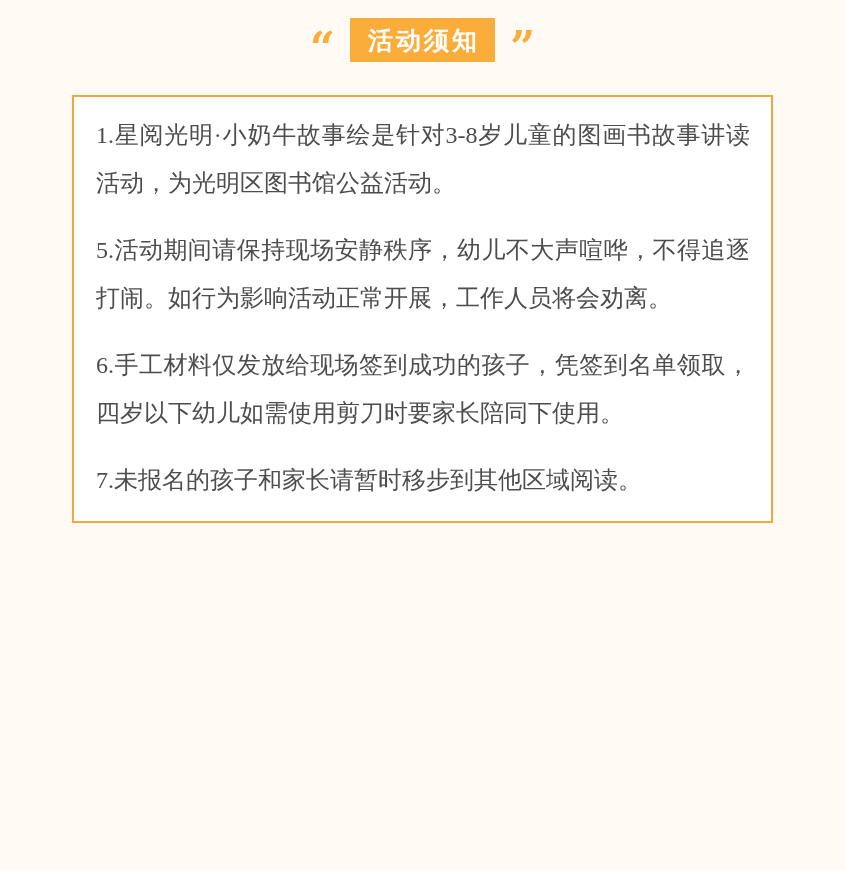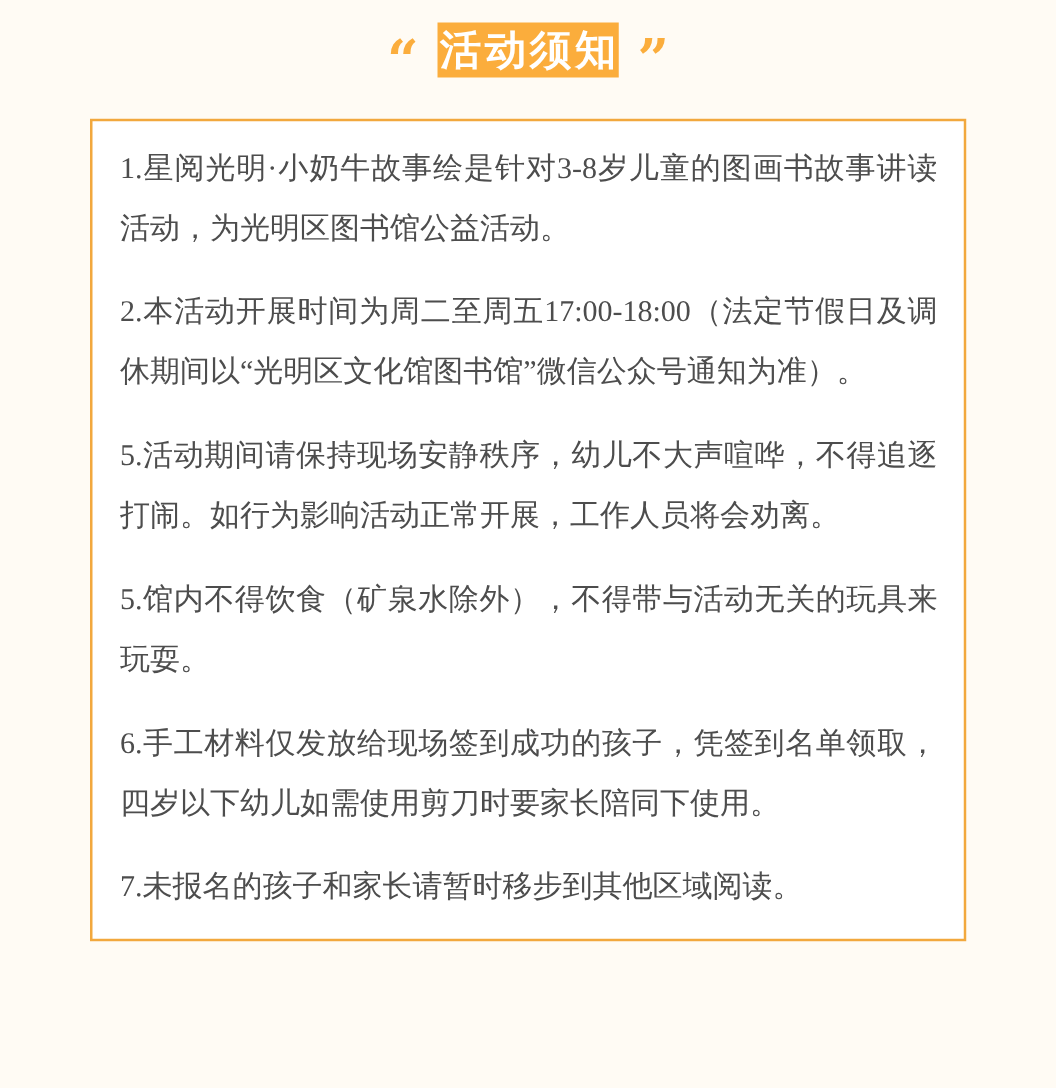--- a/index.html
+++ b/index.html
@@ -42,21 +42,21 @@
     height: 44px;
     background: #FBAD3C;
     display: flex;
     align-items: center;
     justify-content: center;
   }
   .badge span {
     color: #FFFFFF;
     font-family: "Liberation Sans", sans-serif;
     font-weight: bold;
-    font-size: 33px;
+    font-size: 25px;
     letter-spacing: 3px;
     margin-right: -3px; 
   }
   
   .notice-box {
     box-sizing: border-box;
     width: 701px;
     margin: 33px auto 0 auto;
     background: #FFFFFF;
     border: 2px solid #F2A83D;
@@ -82,20 +82,18 @@
   <div class="header">
     <span class="quote open">“</span>
     <div class="badge">
       <span>活动须知</span>
     </div>
     <span class="quote close">”</span>
   </div>
 
   <div class="notice-box">
     <p class="notice-item">1.星阅光明·小奶牛故事绘是针对3-8岁儿童的图画书故事讲读活动，为光明区图书馆公益活动。</p>
-    <p class="notice-item">2.本活动开展时间为周二至周五17:00-18:00（法定节假日及调休期间以“光明区文化馆图书馆”微信公众号通知为准）。</p>
     <p class="notice-item">5.活动期间请保持现场安静秩序，幼儿不大声喧哗，不得追逐打闹。如行为影响活动正常开展，工作人员将会劝离。</p>
-    <p class="notice-item">5.馆内不得饮食（矿泉水除外），不得带与活动无关的玩具来玩耍。</p>
     <p class="notice-item">6.手工材料仅发放给现场签到成功的孩子，凭签到名单领取，四岁以下幼儿如需使用剪刀时要家长陪同下使用。</p>
     <p class="notice-item">7.未报名的孩子和家长请暂时移步到其他区域阅读。</p>
   </div>
 
 </div>
 
 </body></html>

